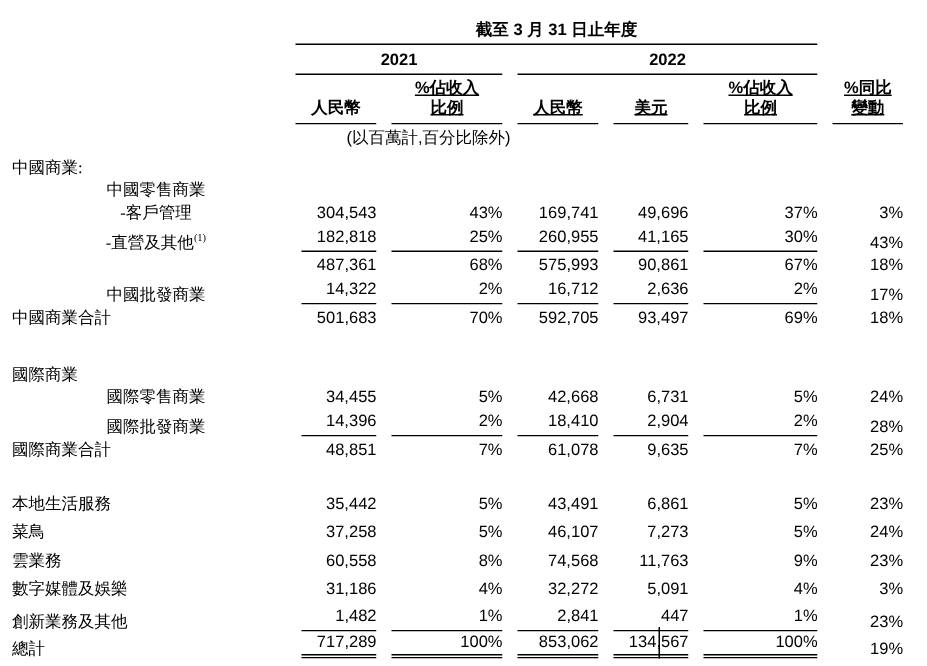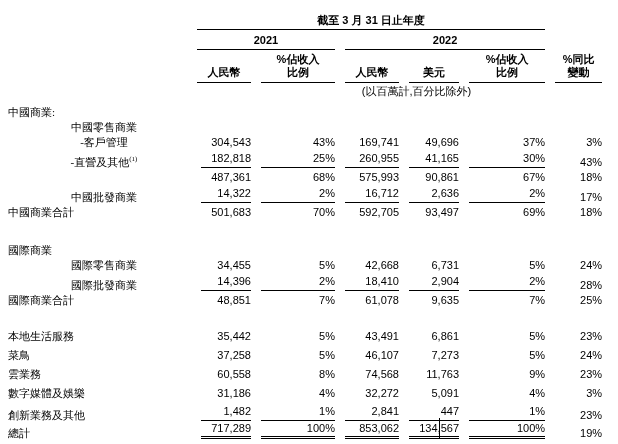--- a/index.html
+++ b/index.html
@@ -20,22 +20,22 @@
     font-weight:bold;text-align:center;border-bottom:1px solid #000;
     padding-bottom:2px;line-height:13px;
   }
   td.gpad1{padding-left:6px;}
   td.gpad2{padding-left:10px;}
   .hw{
     font-weight:bold;text-align:center;white-space:pre-line;
     border-bottom:1px solid #000;padding-bottom:3px;line-height:13px;
   }
   td.hc1{padding-left:6px;}
-  td.hcn{padding-left:10px;}
-  td.note-cell{vertical-align:middle;text-align:center;padding-left:40px;}
+  td.hcn{padding-left:10px;text-decoration:underline;}
+  td.note-cell{vertical-align:middle;text-align:left;padding-left:40px;}
   
   tbody td.label{padding-left:8px;font-family:Liberation Serif, serif;}
   tbody td.label.ind1{padding-left:17px;text-align:center;}
   tbody td.num{padding-left:10px;}
   .cw{text-align:right;line-height:12px;}
   td.label .lw{line-height:12px;}
   tr.h15{height:15px;}
   tr.h18{height:18px;}
   tr.h19{height:19px;}
   tr.rule{height:20px;}

